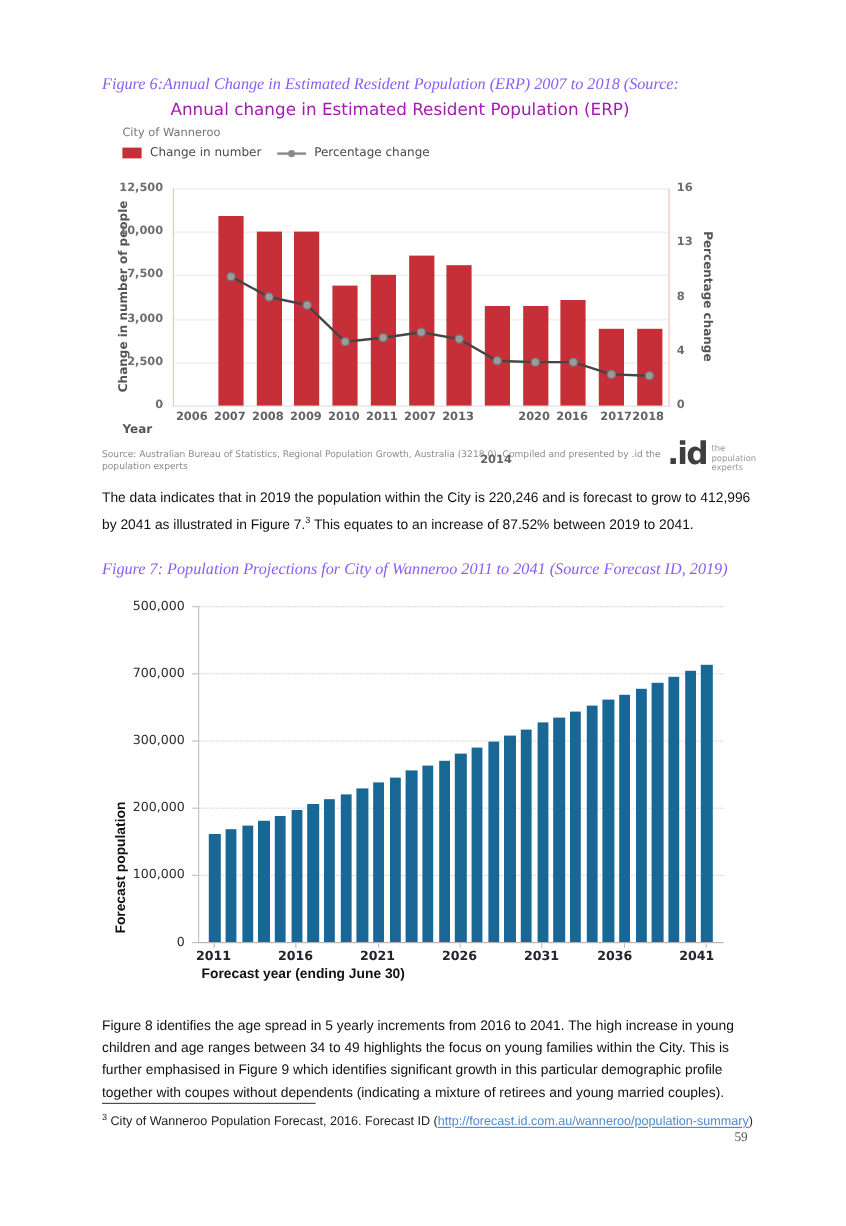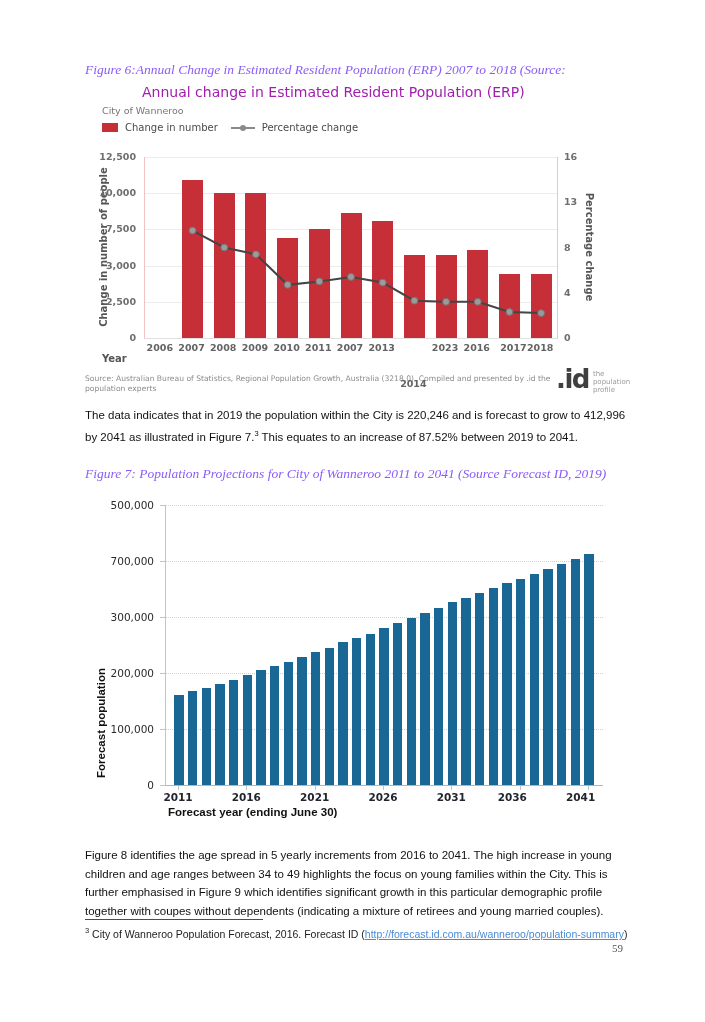--- a/index.html
+++ b/index.html
@@ -102,21 +102,21 @@
       </svg>
     </div>
   <div id="c1-ylabel-left" class="axlab1">Change in number of people</div>
   <div id="c1-ylabel-right" class="axlab1">Percentage change</div>
   <div id="c1-xlabel">Year</div>
   <div id="c1-source">Source: Australian Bureau of Statistics, Regional Population Growth, Australia (3218.0). Compiled and presented by .id the population experts</div>
   <div id="logo">
     <span class="mark">.id</span>
     <span class="tag">the
 population
-profile</span>
+experts</span>
   </div>
 
   <p class="para" style="top:406px;"><span>The data indicates that in 2019 the population within the City is 220,246 and is forecast to grow to 412,996 by 2041 as illustrated in Figure 7.</span><sup>3</sup><span> This equates to an increase of 87.52% between 2019 to 2041.</span></p>
 
   <div class="caption" style="left:85px;top:466px;">Figure 7: Population Projections for City of Wanneroo 2011 to 2041 (Source Forecast ID, 2019)</div>
 
   <div id="c2-plot">
       <div class="grid2" style="top: 224px;"></div>
       <div class="grid2" style="top: 168px;"></div>
       <div class="grid2" style="top: 112px;"></div>
@@ -176,21 +176,21 @@
     <div class="tick1" style="left: 564px; top: 151px;">16</div>
     <div class="tick1 tx1" style="left: 134.846px; top: 342px; width: 50px; text-align: center;">2006</div>
     <div class="tick1 tx1" style="left: 166.538px; top: 342px; width: 50px; text-align: center;">2007</div>
     <div class="tick1 tx1" style="left: 198.231px; top: 342px; width: 50px; text-align: center;">2008</div>
     <div class="tick1 tx1" style="left: 229.923px; top: 342px; width: 50px; text-align: center;">2009</div>
     <div class="tick1 tx1" style="left: 261.615px; top: 342px; width: 50px; text-align: center;">2010</div>
     <div class="tick1 tx1" style="left: 293.308px; top: 342px; width: 50px; text-align: center;">2011</div>
     <div class="tick1 tx1" style="left: 325px; top: 342px; width: 50px; text-align: center;">2007</div>
     <div class="tick1 tx1" style="left: 356.692px; top: 342px; width: 50px; text-align: center;">2013</div>
     <div class="tick1 tx1" style="left: 388.385px; top: 342px; width: 50px; text-align: center; margin-top: 36px;">2014</div>
-    <div class="tick1 tx1" style="left: 420.077px; top: 342px; width: 50px; text-align: center;">2023</div>
+    <div class="tick1 tx1" style="left: 420.077px; top: 342px; width: 50px; text-align: center;">2020</div>
     <div class="tick1 tx1" style="left: 451.769px; top: 342px; width: 50px; text-align: center;">2016</div>
     <div class="tick1 tx1" style="left: 483.462px; top: 342px; width: 60px; text-align: center;">2017</div>
     <div class="tick1 tx1" style="left: 515.154px; top: 342px; width: 50px; text-align: center;">2018</div>
     <div class="tick2" style="left: 92px; top: 779px; width: 62px; text-align: right;">0</div>
     <div class="tickmark" style="left: 160px; top: 785px; width: 5px; height: 1px;"></div>
     <div class="tick2" style="left: 92px; top: 723px; width: 62px; text-align: right;">100,000</div>
     <div class="tickmark" style="left: 160px; top: 729px; width: 5px; height: 1px;"></div>
     <div class="tick2" style="left: 92px; top: 667px; width: 62px; text-align: right;">200,000</div>
     <div class="tickmark" style="left: 160px; top: 673px; width: 5px; height: 1px;"></div>
     <div class="tick2" style="left: 92px; top: 611px; width: 62px; text-align: right;">300,000</div>

